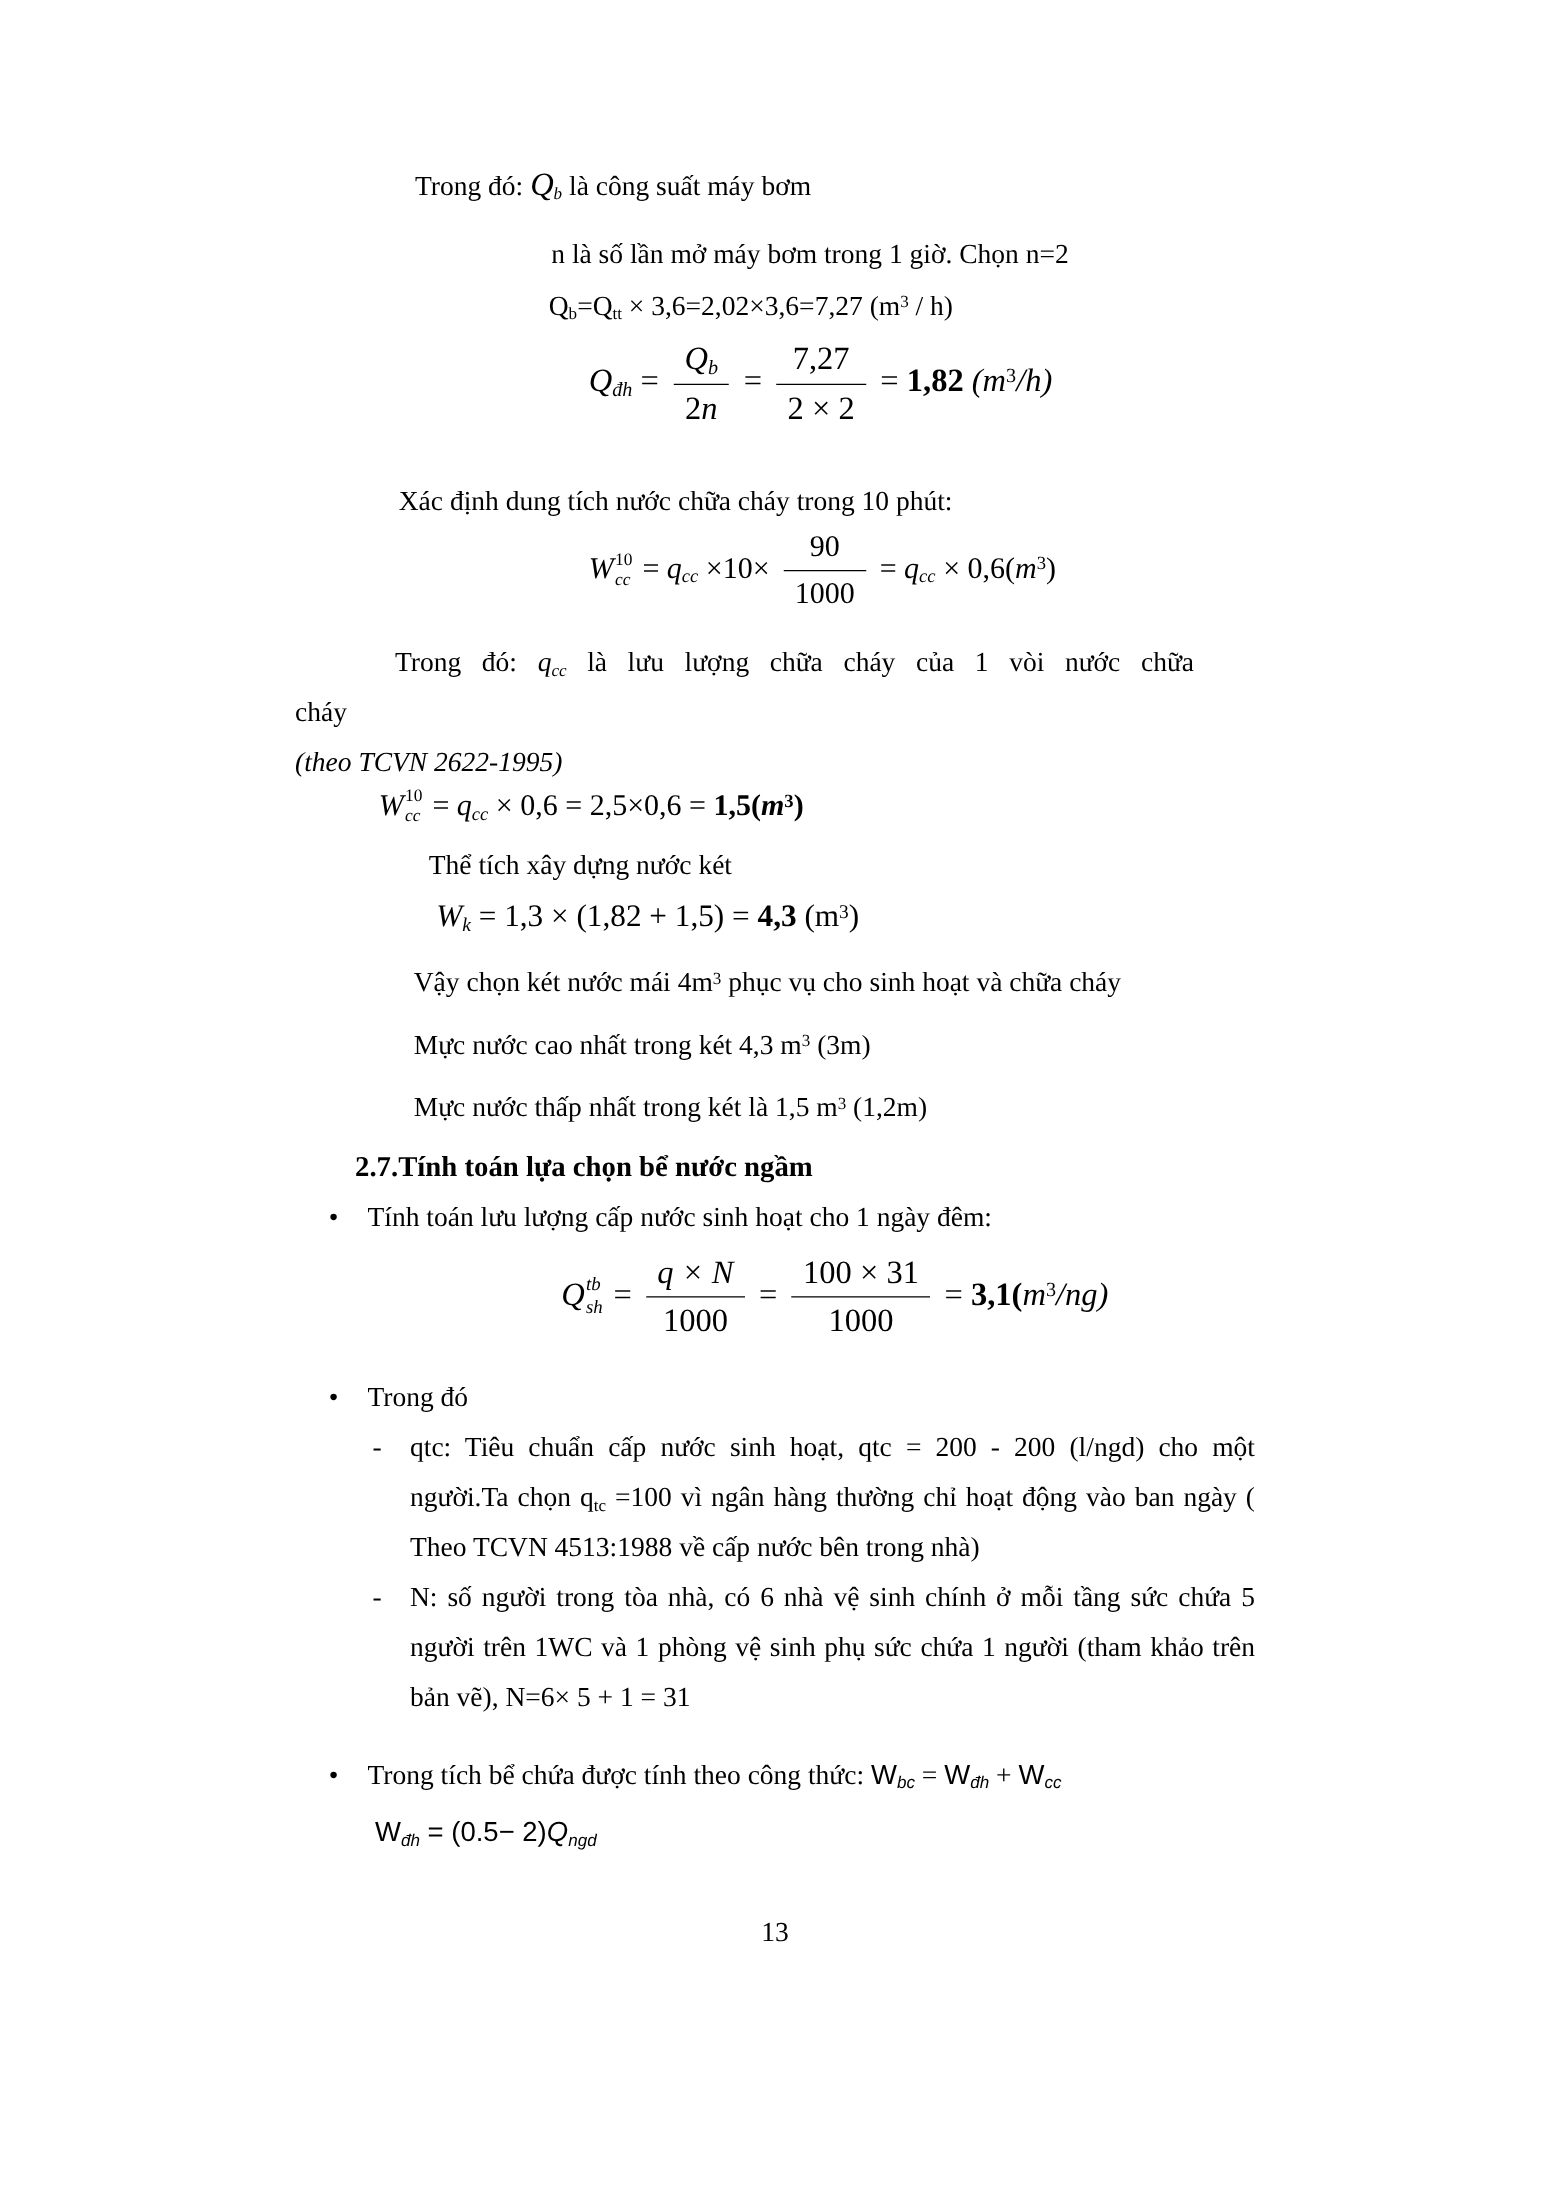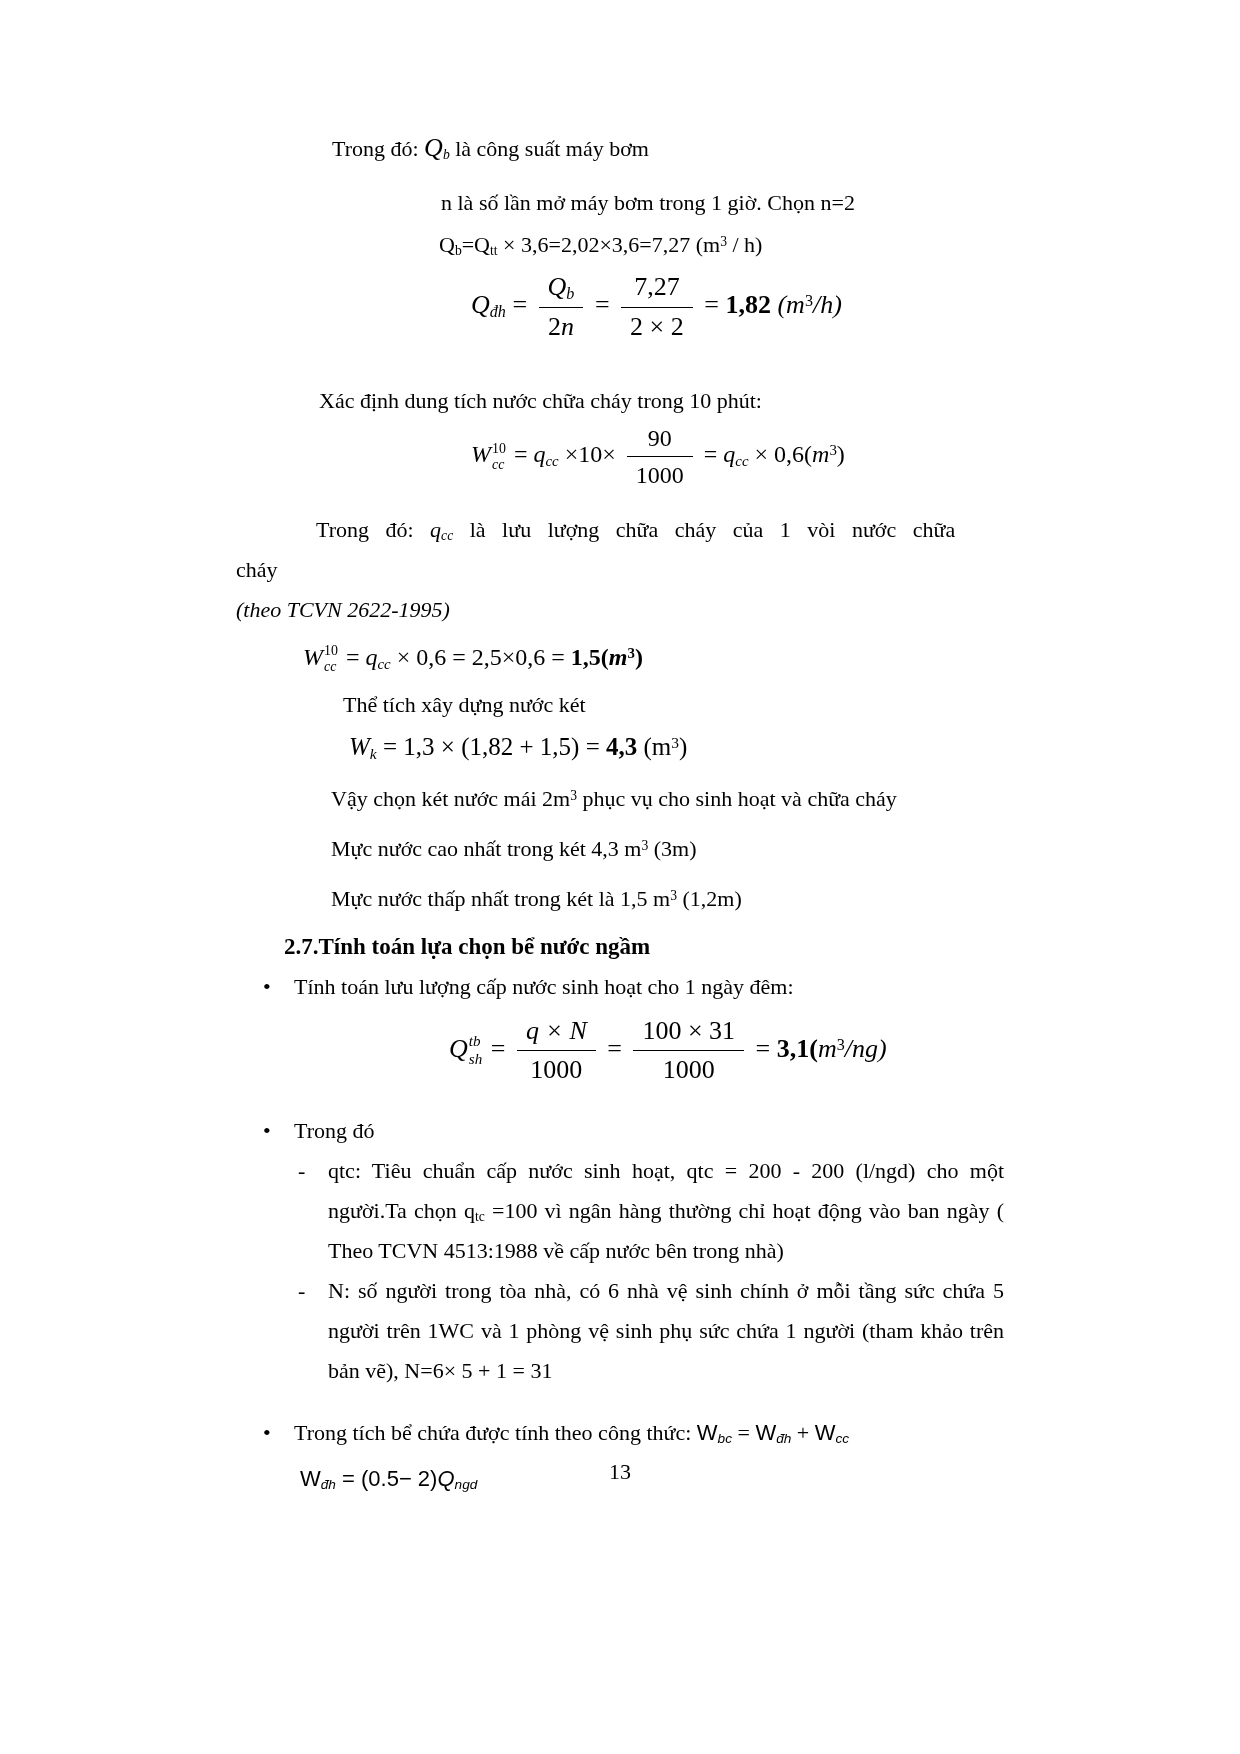--- a/index.html
+++ b/index.html
@@ -30,40 +30,40 @@
   .stack { display: inline-flex; flex-direction: column; align-items: flex-start; vertical-align: middle; font-size: 0.58em; line-height: 1.15; margin: 0 2px 0 1px; }
 
   .p1  { margin: 0 0 14px 96px; }
   .p1 .bigvar { font-size: 26px; }
   .p2  { margin: 0 0 2px 205px; }
   .p3  { margin: 0 0 4px 203px; }
   .f1  { margin: 6px 0 38px 235px; font-size: 26px; }
   .p4  { margin: 0 0 2px 83px; }
   .f2  { margin: 0 0 20px 235px; font-size: 24px; }
   .p5  { margin: 0; text-indent: 80px; word-spacing: 11px; }
-  .p5b { margin: 0 0 12px 0; font-style: italic; }
+  .p5b { margin: 0 0 0 0; font-style: italic; }
   .f3  { margin: 0 0 10px 67px; font-size: 24px; }
   .p6  { margin: 0 0 6px 107px; }
   .f4  { margin: 0 0 16px 113px; font-size: 25px; }
   .p7  { margin: 0 0 10px 95px; }
   .p8  { margin: 0 0 10px 95px; }
   .p9  { margin: 0 0 8px 95px; }
   .h27 { margin: 0 0 0 48px; font-weight: bold; font-size: 23px; }
   .f5  { margin: 8px 0 24px 213px; font-size: 26px; }
   .d2b { margin: 0 0 22px 0; }
   .b3  { margin: 0 0 6px 0; }
   .b3a { margin: 0 0 4px 62px; }
   .b3b { margin: 0 0 0 64px; }
 
   .bullet-item { position: relative; padding-left: 58px; }
   .bullet-marker { position: absolute; left: 27px; top: 0; }
   .dash-item { position: relative; margin-left: 62px; padding-left: 30px; text-align: justify; }
   .dash-marker { position: absolute; left: 0; top: 0; }
 
-  .page-num { position: absolute; top: 1452px; left: 170px; right: 170px; text-align: center; }
+  .page-num { position: absolute; top: 1526px; left: 170px; right: 170px; text-align: center; }
 </style>
 </head>
 <body>
 
 <div class="page">
 
   <p class="line p1"><span>Trong đó: </span><span class="mi bigvar">Q</span><sub class="mi">b</sub><span> là công suất máy bơm</span></p>
 
   <p class="line p2"><span>n là số lần mở máy bơm trong 1 giờ. Chọn n=2</span></p>
 
@@ -92,21 +92,21 @@
         <span class="mi">cc</span>
       </span><span> = </span><span class="mi">q</span><sub class="mi">cc</sub><span> × 0,6 = 2,5×0,6 = </span><span class="b">1,5(</span><span class="mi b">m</span><sup class="b">3</sup><span class="b">)</span>
   </div>
 
   <p class="line p6"><span>Thể tích xây dựng nước két</span></p>
 
   <div class="formula f4">
     <span class="mi">W</span><sub class="mi">k</sub><span> = 1,3 × (1,82 + 1,5) = </span><span class="b">4,3 </span><span>(m</span><sup>3</sup><span>)</span>
   </div>
 
-  <p class="line p7"><span>Vậy chọn két nước mái 2m</span><sup>3</sup><span> phục vụ cho sinh hoạt và chữa cháy</span></p>
+  <p class="line p7"><span>Vậy chọn két nước mái 4m</span><sup>3</sup><span> phục vụ cho sinh hoạt và chữa cháy</span></p>
 
   <p class="line p8"><span>Mực nước cao nhất trong két 4,3 m</span><sup>3</sup><span> (3m)</span></p>
 
   <p class="line p9"><span>Mực nước thấp nhất trong két là 1,5 m</span><sup>3</sup><span> (1,2m)</span></p>
 
   <h2 class="line h27"><span>2.7.Tính toán lựa chọn bể nước ngầm</span></h2>
 
   <div class="line bullet-item"><span class="bullet-marker">•</span><span>Tính toán lưu lượng cấp nước sinh hoạt cho 1 ngày đêm:</span></div>
 
   <div class="formula f5">

